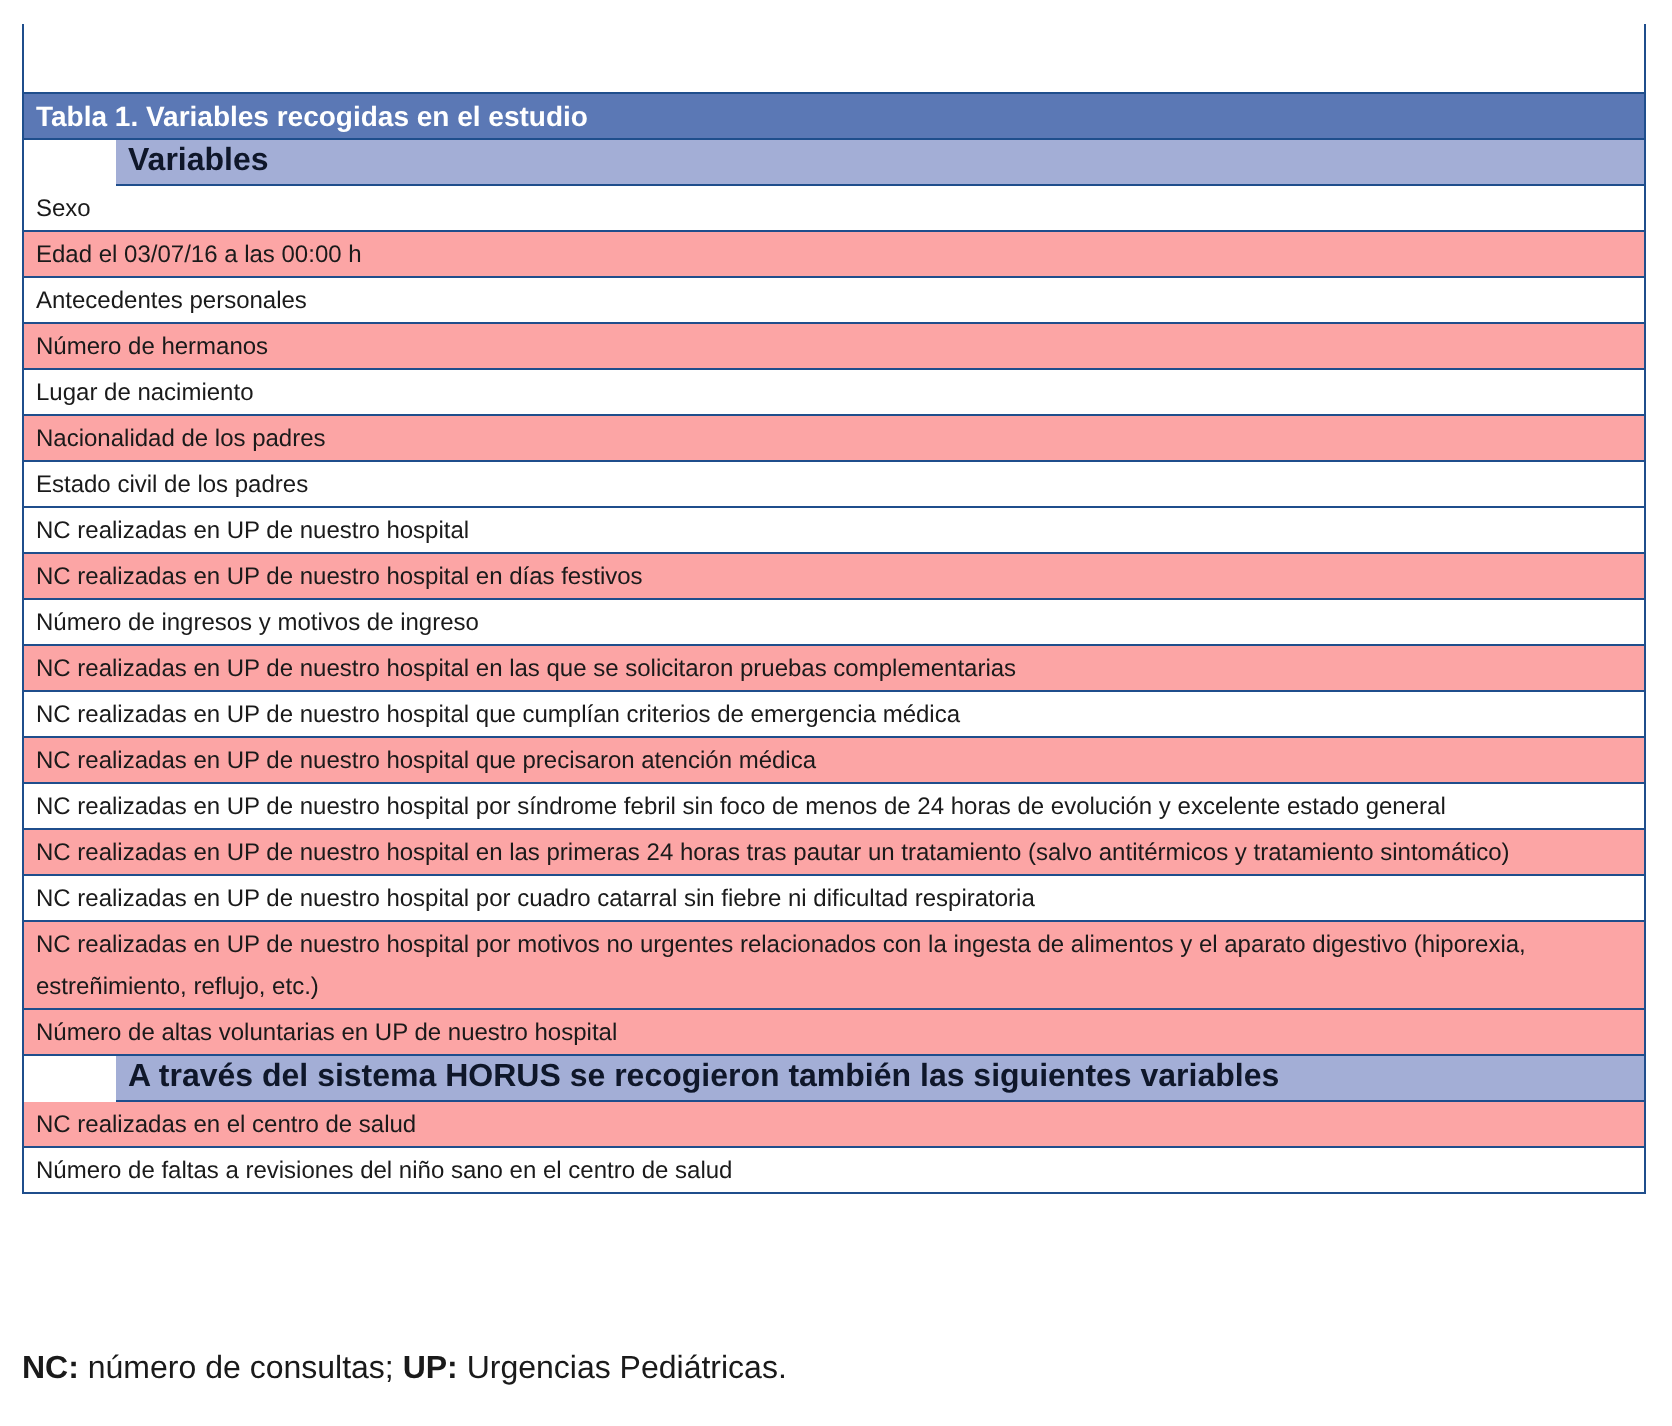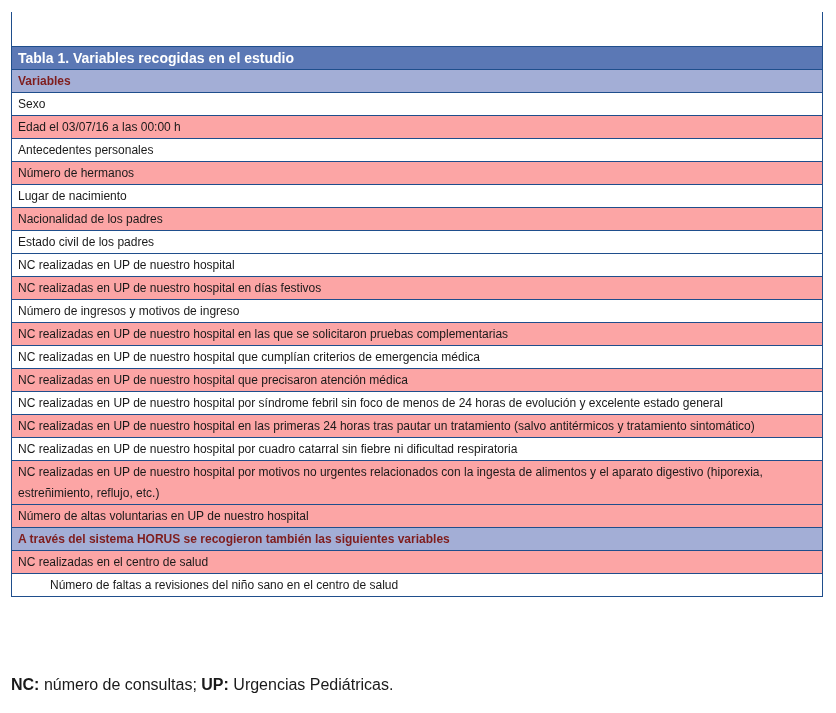--- a/index.html
+++ b/index.html
@@ -1,23 +1,23 @@
 <!DOCTYPE html>
 <html><head>
 <meta charset="utf-8">
 <style>
   html, body { margin: 0; padding: 0; background: #ffffff; }
   body { width: 836px; height: 713px; position: relative; font-family: "Liberation Sans", sans-serif; color: #1a1a1a; }
   .table-wrap { position: absolute; left: 11px; top: 12px; width: 810px; border: 1.5px solid #1f4e8c; border-top: none; }
   .title-row { background: #5b78b5; color: #ffffff; font-weight: bold; font-size: 14px; height: 22px; line-height: 22px; padding-left: 6px; border-top: 1.5px solid #1f4e8c; border-bottom: 1px solid #1f4e8c; margin-top: 34px; }
-  .header-row { background: #a3aed6; color: #7f1d1d; font-weight: bold; font-size: 12px; height: 22px; line-height: 22px; padding-left: 6px; border-bottom: 1px solid #1f4e8c; }
+  .header-row { background: #a3aed6; color: #0f172a; font-weight: bold; font-size: 16px; height: 22px; line-height: 22px; padding-left: 6px; border-bottom: 1px solid #1f4e8c; margin-left: 46px; }
   .row { font-size: 12px; line-height: 21px; padding: 1px 6px 0 6px; border-bottom: 1px solid #1f4e8c; min-height: 21px; }
   .row.odd { background: #ffffff; }
   .row.even { background: #fca5a5; }
-  .row:last-child { border-bottom: none; margin-left: 32px; }
+  .row:last-child { border-bottom: none; }
   .footnote { position: absolute; left: 11px; top: 676px; font-size: 16px; color: #1a1a1a; }
   .footnote b { font-weight: bold; }
 </style>
 </head>
 <body>
 
 <div class="table-wrap">
   <div class="title-row">Tabla 1. Variables recogidas en el estudio</div>
   <div class="header-row">Variables</div>
 

